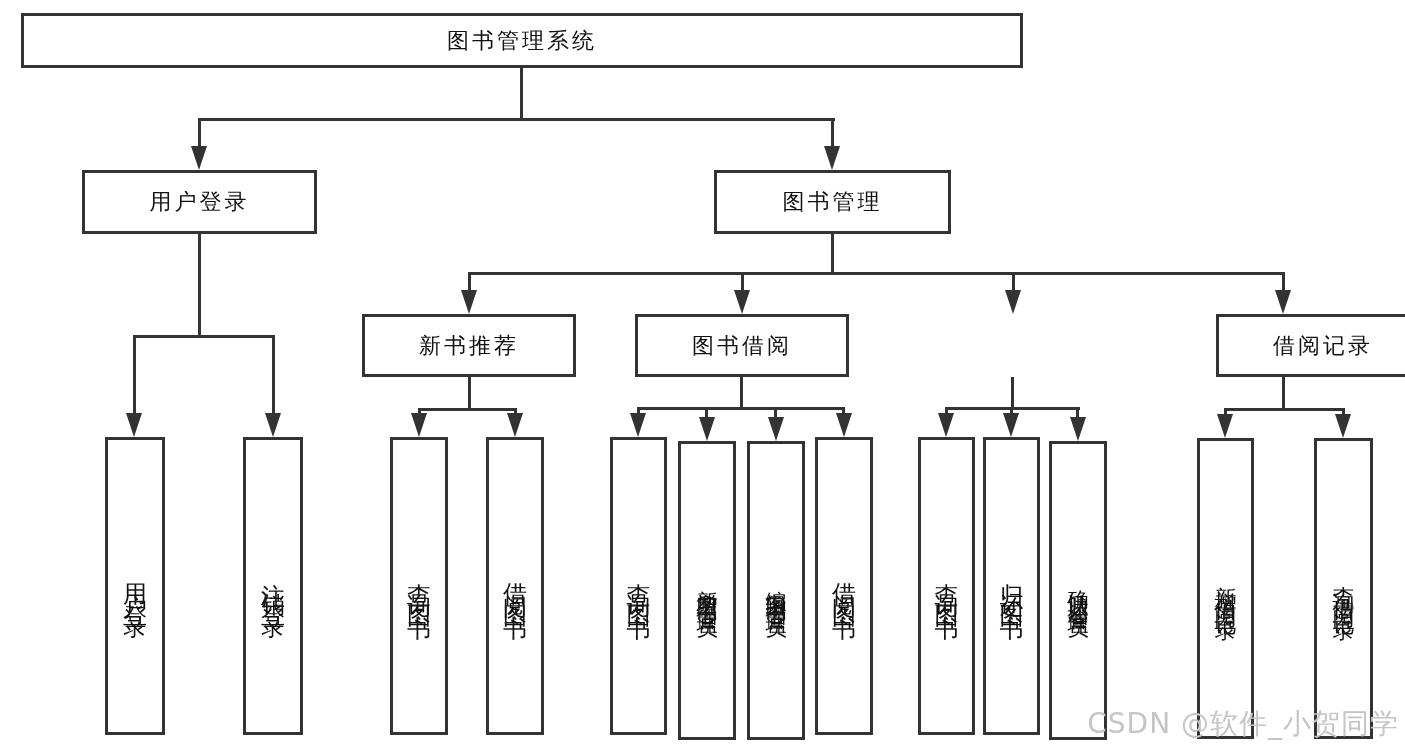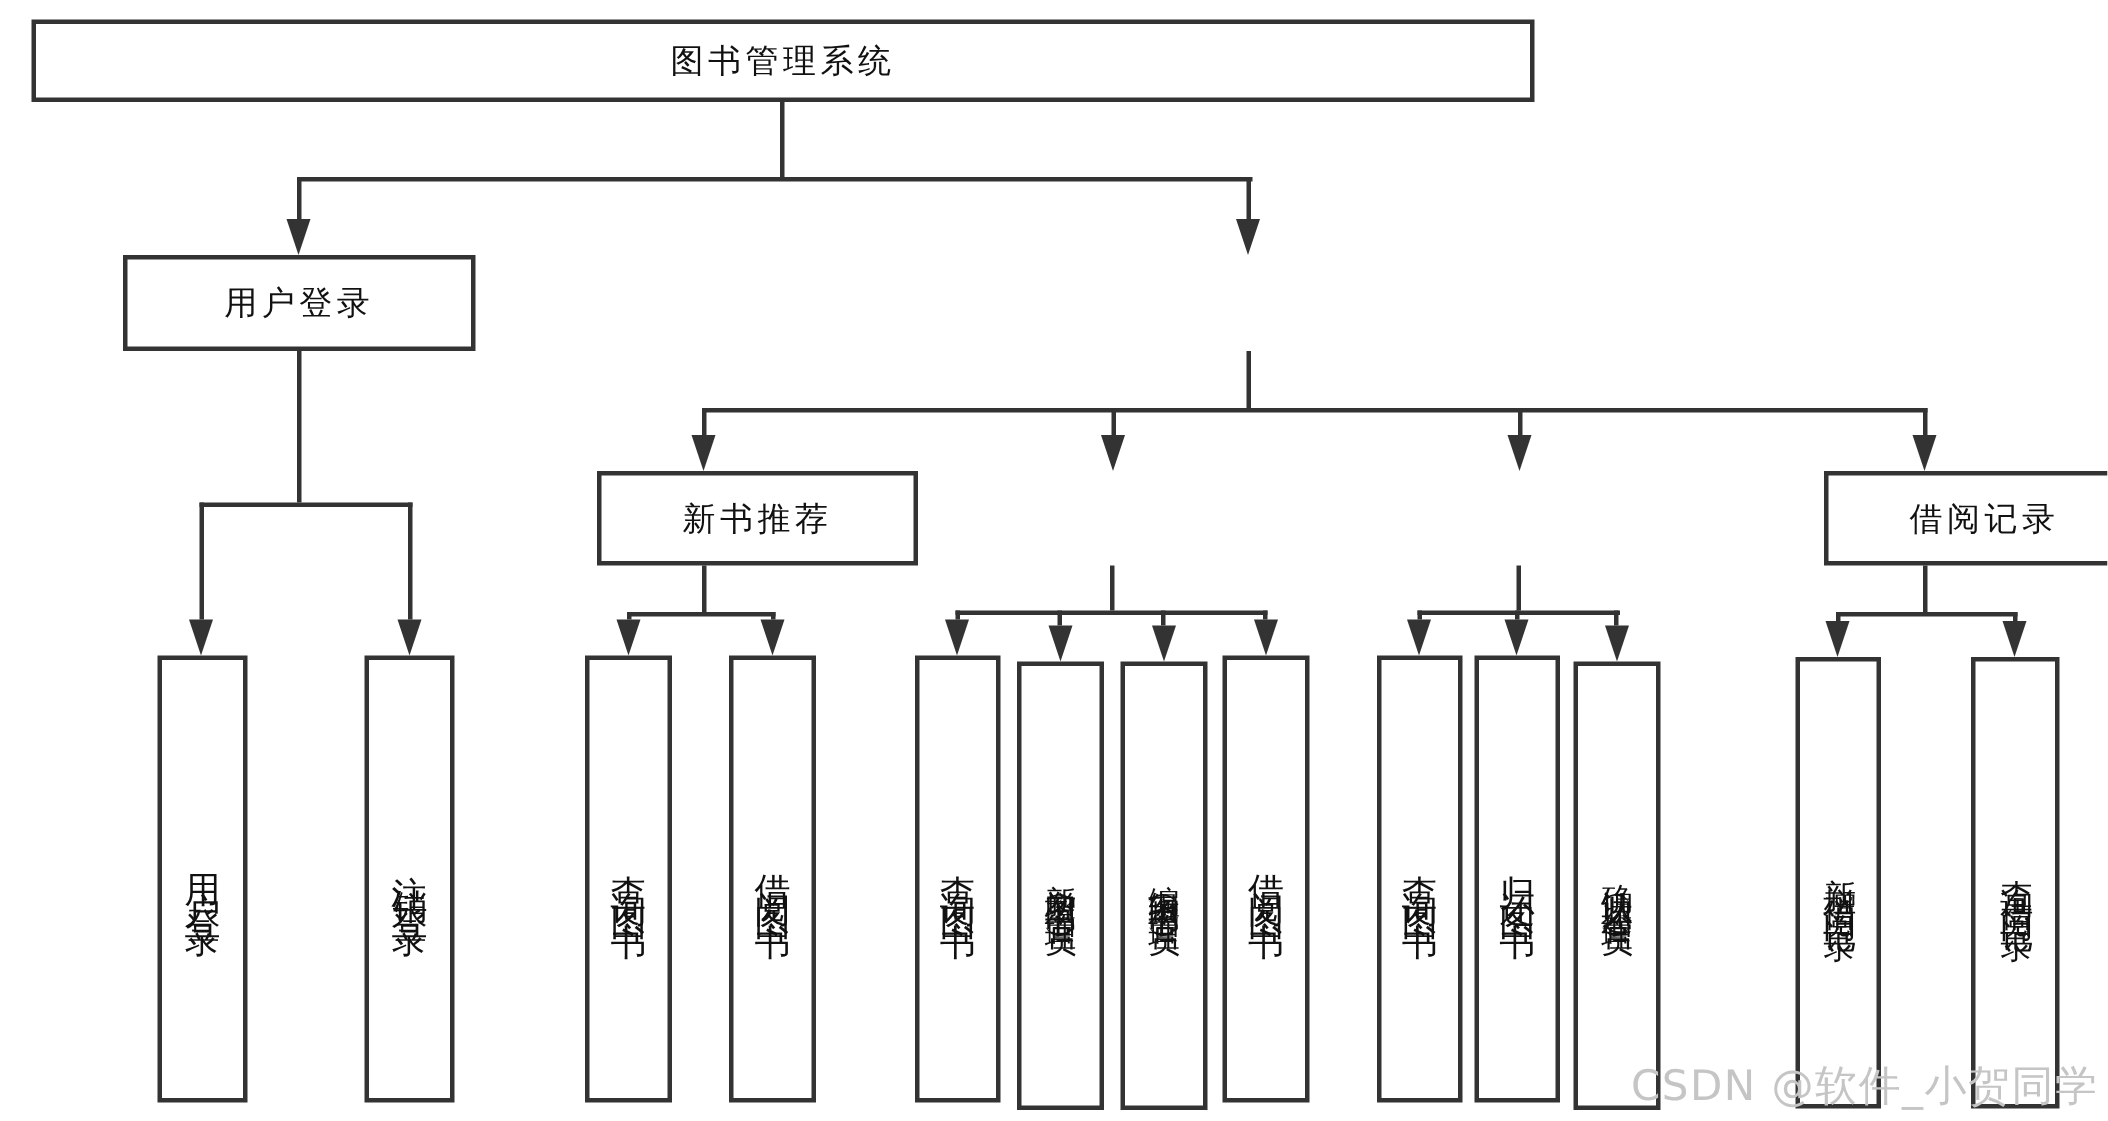--- a/index.html
+++ b/index.html
@@ -61,41 +61,47 @@
   <div class="line" style="left:520px;top:68px;width:3px;height:50px;"></div>
   <div class="line" style="left:198px;top:118px;width:637px;height:3px;"></div>
   <div class="line" style="left:198px;top:118px;width:3px;height:28px;"></div>
   <div class="arrow" style="left:191px;top:146px;"></div>
   <div class="line" style="left:831px;top:118px;width:3px;height:28px;"></div>
   <div class="arrow" style="left:824px;top:146px;"></div>
 
   <div class="node" style="left:82px;top:170px;width:235px;height:64px;">
     <span class="hlabel">用户登录</span>
   </div>
+  <div class="node" style="left:714px;top:170px;width:237px;height:64px;">
+    <span class="hlabel">图书管理</span>
+  </div>
 
   <div class="line" style="left:198px;top:234px;width:3px;height:101px;"></div>
   <div class="line" style="left:133px;top:335px;width:142px;height:3px;"></div>
   <div class="line" style="left:133px;top:335px;width:3px;height:78px;"></div>
   <div class="arrow" style="left:126px;top:413px;"></div>
   <div class="line" style="left:272px;top:335px;width:3px;height:78px;"></div>
   <div class="arrow" style="left:265px;top:413px;"></div>
 
   <div class="line" style="left:831px;top:234px;width:3px;height:38px;"></div>
   <div class="line" style="left:468px;top:272px;width:817px;height:3px;"></div>
   <div class="line" style="left:468px;top:272px;width:3px;height:18px;"></div>
   <div class="arrow" style="left:461px;top:290px;"></div>
   <div class="line" style="left:741px;top:272px;width:3px;height:18px;"></div>
   <div class="arrow" style="left:734px;top:290px;"></div>
   <div class="line" style="left:1012px;top:272px;width:3px;height:18px;"></div>
   <div class="arrow" style="left:1005px;top:290px;"></div>
   <div class="line" style="left:1282px;top:272px;width:3px;height:18px;"></div>
   <div class="arrow" style="left:1275px;top:290px;"></div>
 
-  <div class="node" style="left:362px;top:314px;width:214px;height:63px;margin-left:36px;">
+  <div class="node" style="left:362px;top:314px;width:214px;height:63px;">
     <span class="hlabel">新书推荐</span>
+  </div>
+  <div class="node" style="left:635px;top:314px;width:214px;height:63px;">
+    <span class="hlabel">图书借阅</span>
   </div>
   <div class="node" style="left:1216px;top:314px;width:214px;height:63px;">
     <span class="hlabel">借阅记录</span>
   </div>
 
   <div class="line" style="left:468px;top:377px;width:3px;height:31px;"></div>
   <div class="line" style="left:418px;top:408px;width:99px;height:3px;"></div>
   <div class="line" style="left:418px;top:408px;width:3px;height:5px;"></div>
   <div class="arrow" style="left:411px;top:413px;"></div>
   <div class="line" style="left:514px;top:408px;width:3px;height:5px;"></div>

